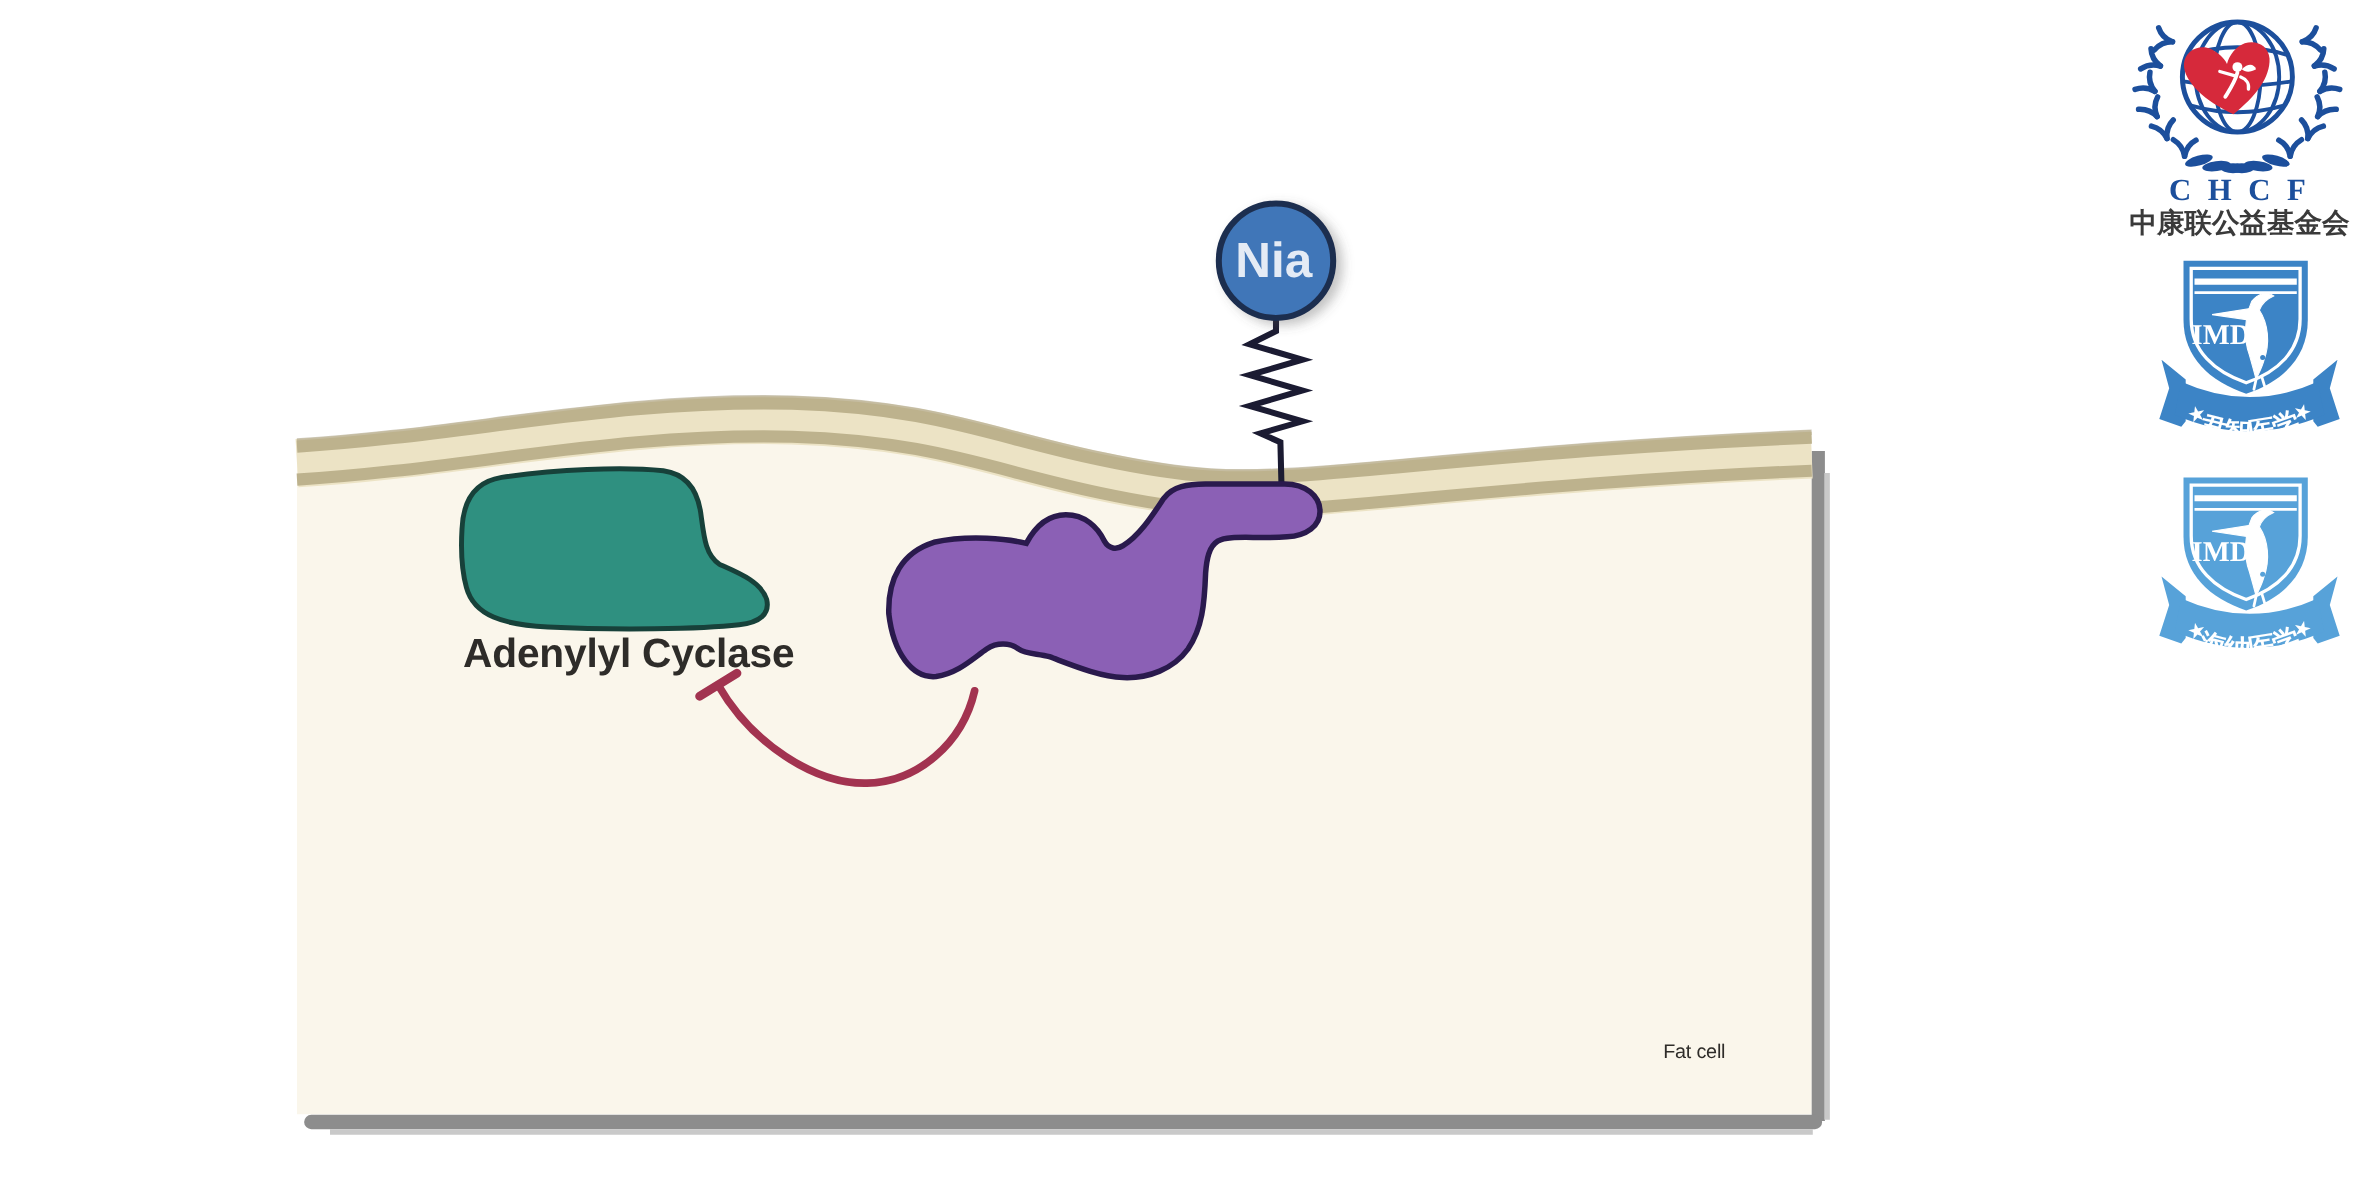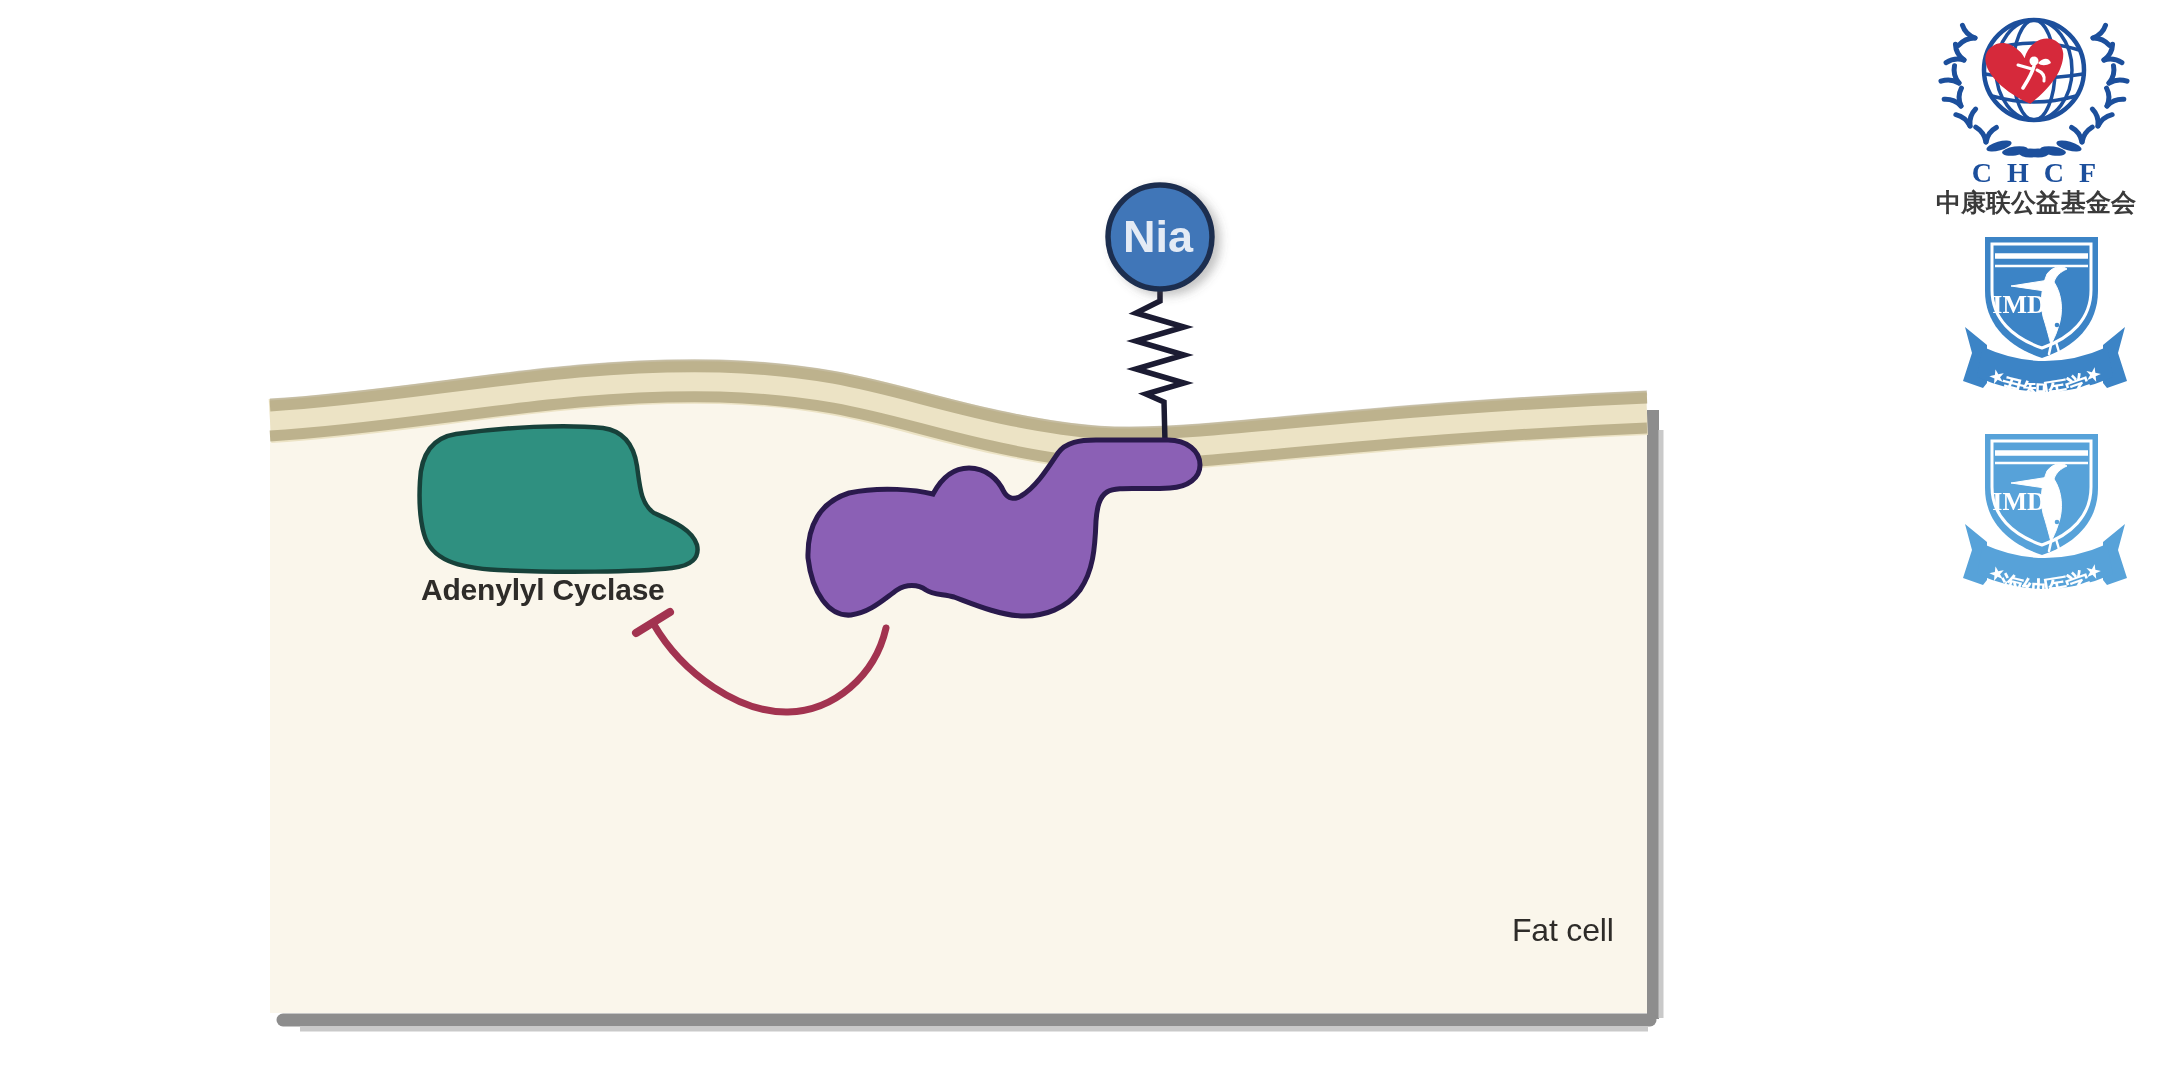--- a/index.html
+++ b/index.html
@@ -1,22 +1,22 @@
 <!DOCTYPE html>
 <html><head>
 <meta charset="utf-8">
 <style>
   html,body{margin:0;padding:0;background:#fff;}
   .canvas{position:relative;width:2160px;height:1080px;background:#ffffff;overflow:hidden;
           font-family:"Liberation Sans",sans-serif;}
   svg{display:block;}
   .abs{position:absolute;}
   .diagram-label{position:absolute;color:#2e2c29;font-weight:600;letter-spacing:-0.2px;white-space:nowrap;}
-  #adenylyl-label{left:421px;top:573px;font-size:30px;}
-  #fatcell-label{left:1512px;top:912px;font-size:32px;font-weight:500;}
+  #adenylyl-label{left:421px;top:573px;font-size:37px;}
+  #fatcell-label{left:1512px;top:946px;font-size:18px;font-weight:500;}
   .logo-col{position:absolute;left:1930px;top:0;width:230px;height:660px;}
 </style>
 </head>
 <body>
 
 <div class="canvas">
 
   <svg class="abs" style="left:0;top:0" width="2160" height="1080" viewBox="0 0 2160 1080">
     <defs>
       <path id="mem" d="M270 421 C420 412,560 378,720 382 C850 386,900 412,1000 433 C1080 450,1120 452,1200 446 C1300 438,1450 421,1647 413" fill="none"></path>

